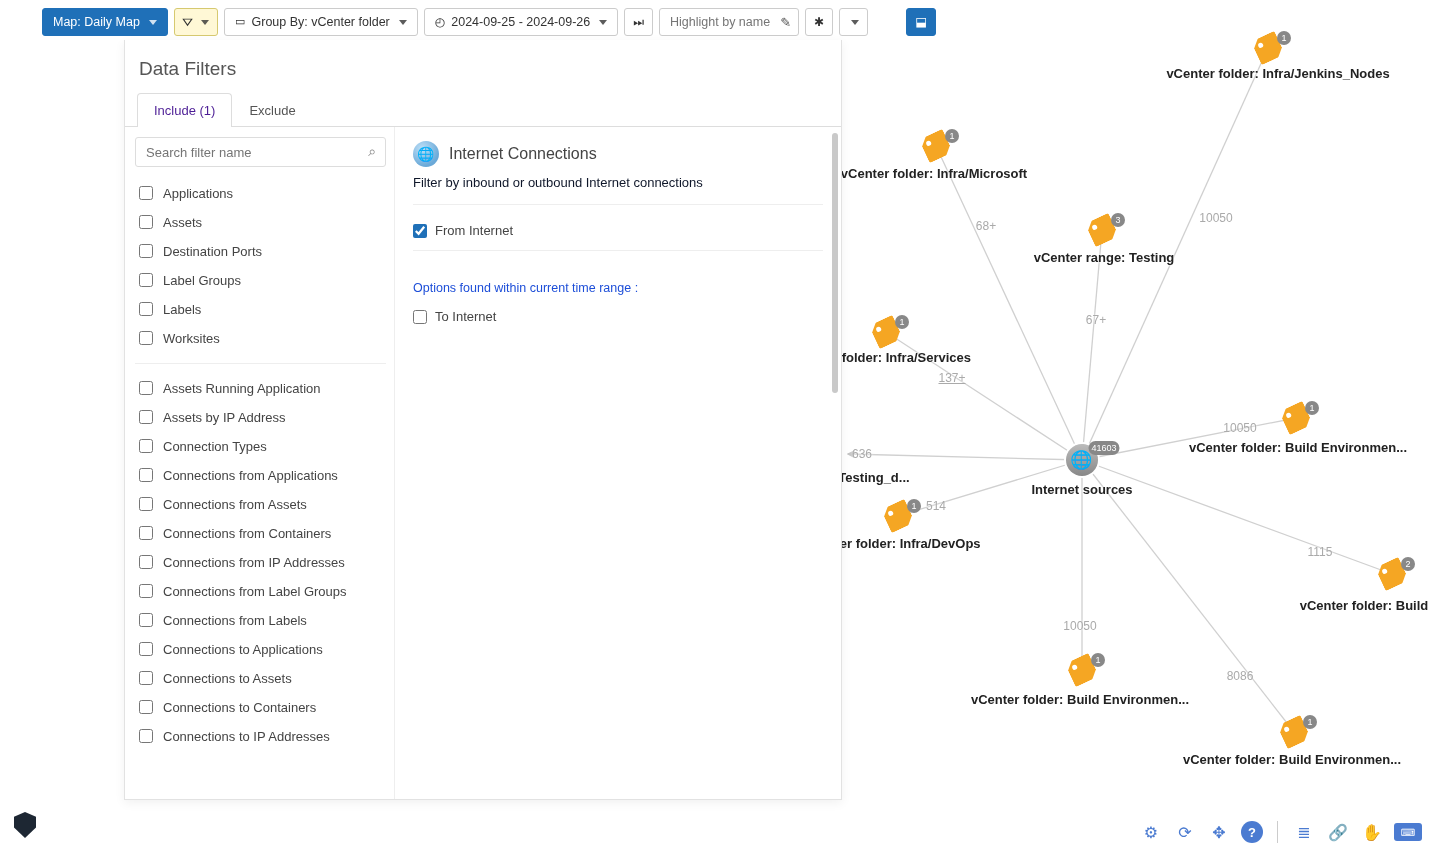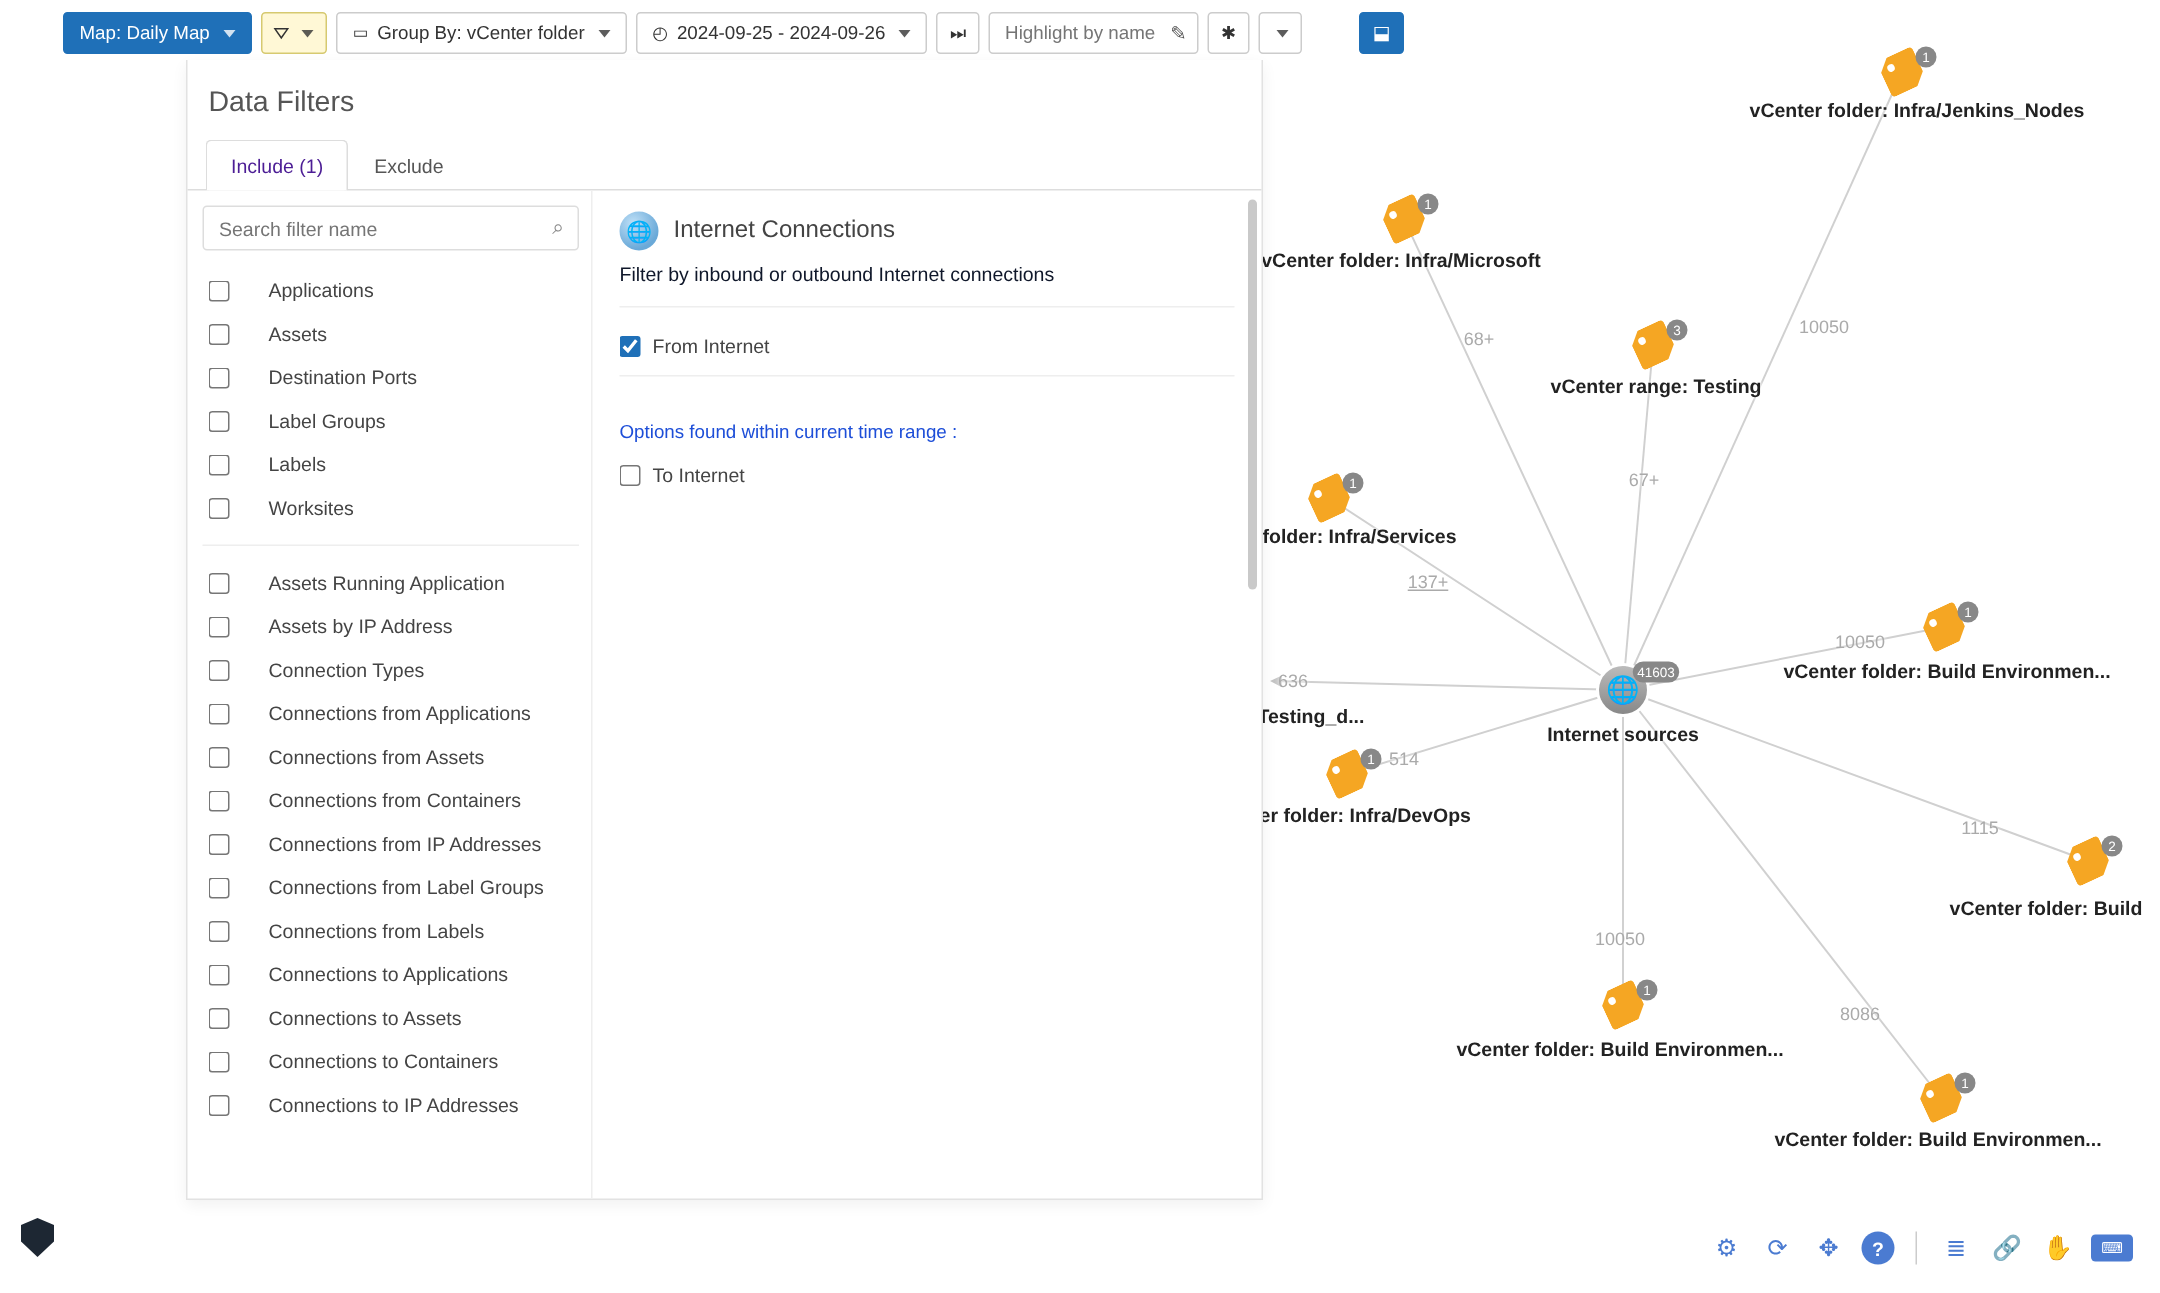--- a/index.html
+++ b/index.html
@@ -131,21 +131,21 @@
     border: 1px solid #ddd;
     border-radius: 3px;
     padding: 0 28px 0 10px;
     font-size: 13px;
     color: #888;
   }
   .search-wrap .i-search { position:absolute; right:10px; top:7px; }
   .filter-group { padding: 4px 0; }
   .filter-group + .filter-group { border-top: 1px solid #eee; margin-top:6px; padding-top:10px; }
   .filter-item {
-    display: flex; align-items: flex-end; gap: 26px;
+    display: flex; align-items: flex-start; gap: 10px;
     padding: 7px 4px;
     font-size: 13px;
     color: #444;
     cursor: pointer;
   }
   .filter-item input[type=checkbox]{
     width:14px;height:14px;
     accent-color:#1f70b8;
   }
 
@@ -328,21 +328,21 @@
       <line x1="1082" y1="460" x2="848" y2="454" stroke="#d0d0d0" stroke-width="1.3" marker-end="url(#arr)" marker-start="url(#arr)"></line>
       <line x1="1082" y1="460" x2="898" y2="516" stroke="#d0d0d0" stroke-width="1.3" marker-end="url(#arr)" marker-start="url(#arr)"></line>
       <line x1="1082" y1="460" x2="1392" y2="574" stroke="#d0d0d0" stroke-width="1.3" marker-end="url(#arr)" marker-start="url(#arr)"></line>
       <line x1="1082" y1="460" x2="1082" y2="670" stroke="#d0d0d0" stroke-width="1.3" marker-end="url(#arr)" marker-start="url(#arr)"></line>
       <line x1="1082" y1="460" x2="1294" y2="732" stroke="#d0d0d0" stroke-width="1.3" marker-end="url(#arr)" marker-start="url(#arr)"></line>
     </svg>
   <div id="map-labels">
       <div class="edge-label" style="left: 1216px; top: 218px;">10050</div>
       <div class="edge-label" style="left: 986px; top: 226px;">68+</div>
       <div class="edge-label" style="left: 1096px; top: 296px; margin-top: 24px;">67+</div>
-      <div class="edge-label" style="left: 952px; top: 388px; text-decoration: underline;">137+</div>
+      <div class="edge-label" style="left: 952px; top: 378px; text-decoration: underline;">137+</div>
       <div class="edge-label" style="left: 1240px; top: 428px;">10050</div>
       <div class="edge-label" style="left: 862px; top: 454px;">636</div>
       <div class="edge-label" style="left: 936px; top: 506px;">514</div>
       <div class="edge-label" style="left: 1320px; top: 552px;">1115</div>
       <div class="edge-label" style="left: 1080px; top: 626px;">10050</div>
       <div class="edge-label" style="left: 1240px; top: 676px;">8086</div>
       <div class="internet-node" style="left: 1082px; top: 460px;">🌐</div>
       <div class="badge" style="left: 1104px; top: 448px;">41603</div>
       <div class="node-label" style="left: 1082px; top: 482px;">Internet sources</div>
       <div class="tag" style="left: 1268px; top: 48px;"></div>

